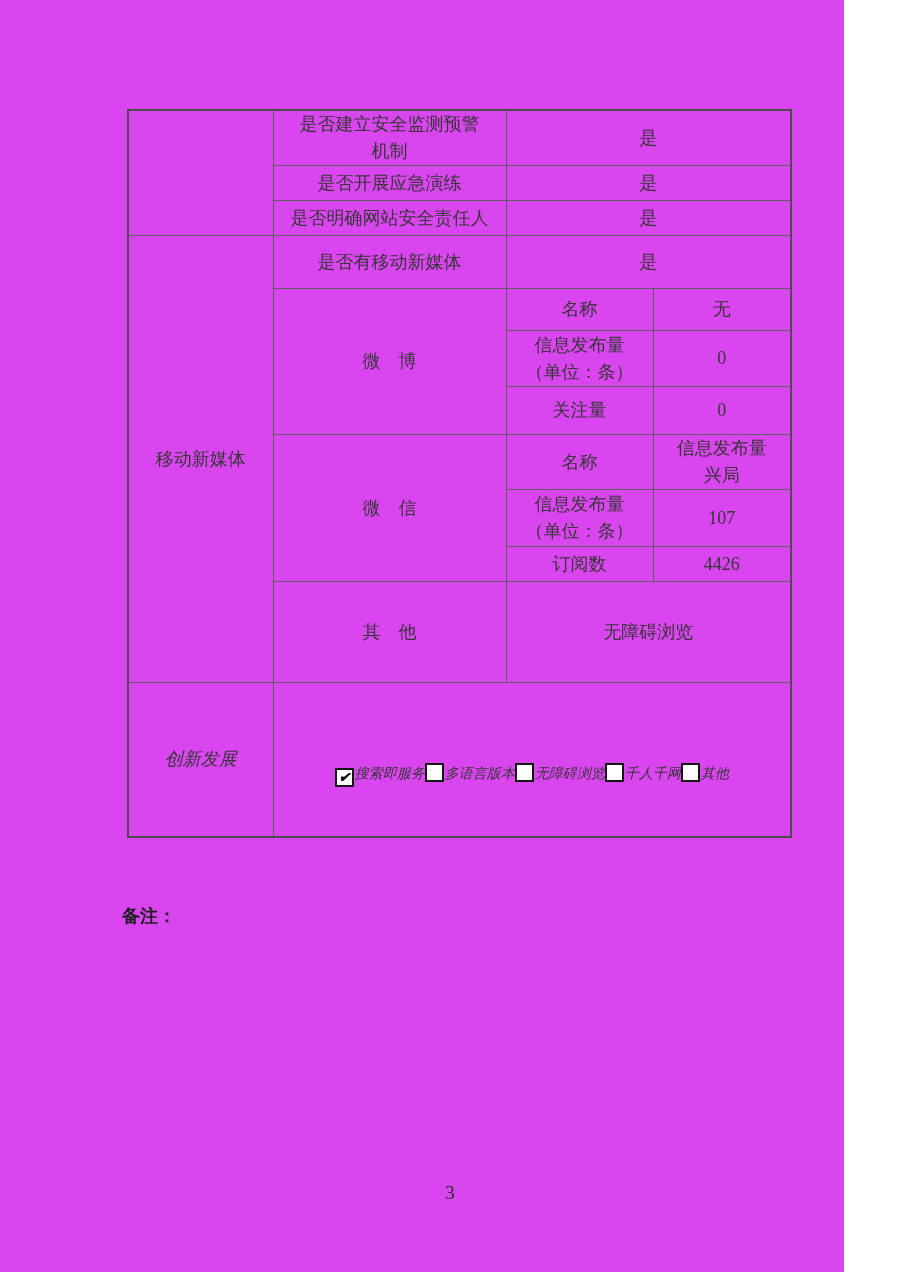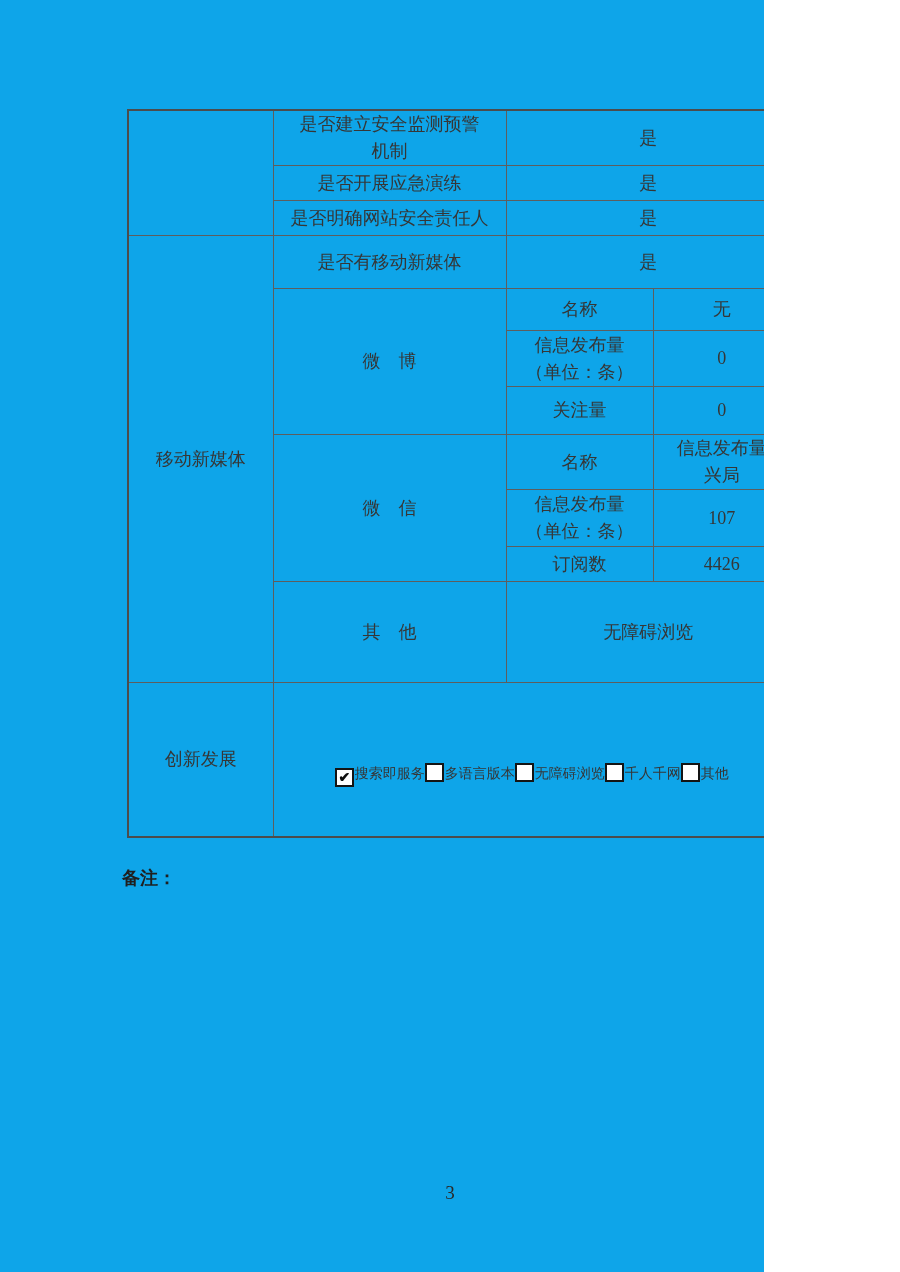--- a/index.html
+++ b/index.html
@@ -1,19 +1,19 @@
 <!DOCTYPE html>
 <html><head>
 <meta charset="utf-8">
 <style>
   html,body{margin:0;padding:0;background:#ffffff;}
   .page{
     position:relative;
-    width:764px;height:1272px;
-    background:#0ea5e9;
+    width:844px;height:1272px;
+    background:#d946ef;
     font-family:"Liberation Serif","DejaVu Serif",serif;
     color:#363636;
     overflow:hidden;
   }
   table.report{
     position:absolute;left:127px;top:109px;
     width:663px;
     border-collapse:collapse;
     table-layout:fixed;
     border:2px solid #4c4c4c;
@@ -24,21 +24,21 @@
     vertical-align:middle;
     font-size:18px;
     line-height:27px;
     padding:0;
     white-space:pre-line;
     color:#363636;
   }
   tr.r1{height:54px;} tr.r2{height:35px;} tr.r3{height:35px;padding-left:20px;}
   tr.r4{height:53px;} tr.r5{height:42px;} tr.r6{height:56px;}
   tr.r7{height:48px;} tr.r8{height:53px;} tr.r9{height:57px;}
-  tr.r10{height:35px;} tr.r11{height:101px;} tr.r12{height:154px;}
+  tr.r10{height:35px;} tr.r11{height:101px;} tr.r12{height:154px;font-style:italic;}
   td.innov-header{padding-top:42px;}
   td.innov-options{padding-bottom:22px;white-space:nowrap;}
   .cb{
     display:inline-flex;
     align-items:center;justify-content:center;
     width:15px;height:15px;
     border:2.5px solid #141414;
     background:#fff;
     vertical-align:-4px;
     margin-right:1px;
@@ -46,21 +46,21 @@
   }
   .cb[data-checked="true"]::after{
     content:"✔";
     font-size:14px;
     font-weight:bold;
     color:#0d0d0d;
     line-height:14px;
   }
   .cb-label{font-size:14px;}
   .note{
-    position:absolute;left:122px;top:866px;
+    position:absolute;left:122px;top:904px;
     font-size:18px;font-weight:bold;color:#1f1f1f;
   }
   .pagenum{
     position:absolute;left:0;top:1182px;width:900px;
     text-align:center;font-size:19px;color:#2a2a2a;
   }
 </style>
 </head>
 <body>
 

